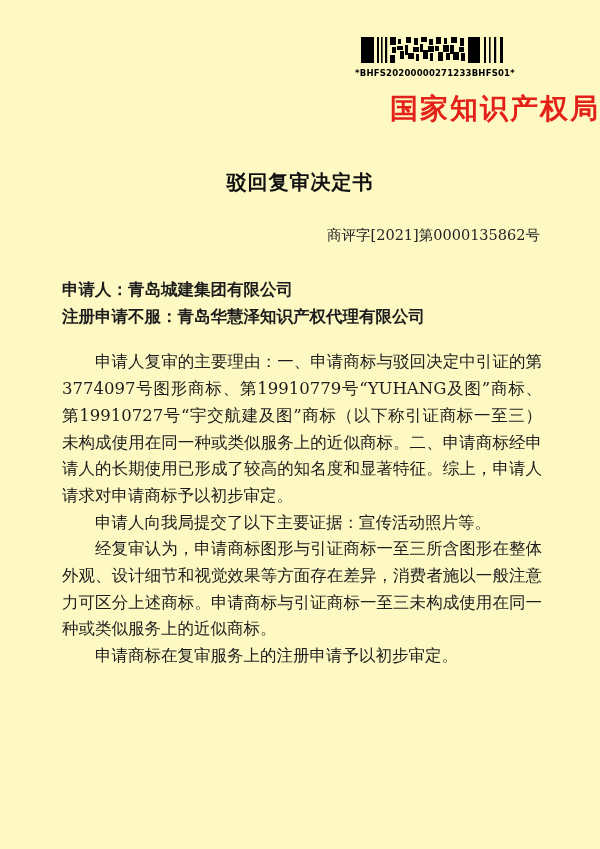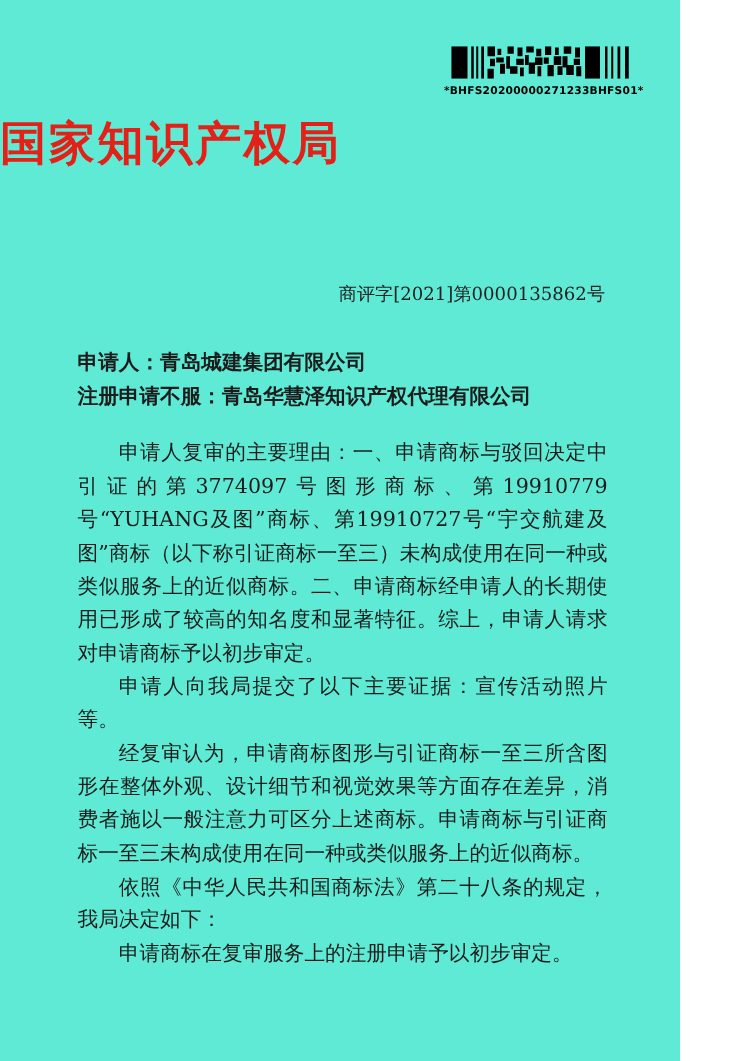--- a/index.html
+++ b/index.html
@@ -1,19 +1,19 @@
 <!DOCTYPE html>
 <html><head>
 <meta charset="utf-8">
 <style>
   html,body{margin:0;padding:0;background:#fff;}
   .page{
     position:relative;
-    width:544px;height:849px;
-    background:#5eead4;
+    width:600px;height:849px;
+    background:#fef9c3;
     overflow:hidden;
     font-family:"DejaVu Serif","Liberation Serif",serif;
     color:#1c1c1c;
   }
   .barcode-wrap{
     position:absolute;
     top:37px;left:353px;
     width:164px;
     text-align:center;
   }
@@ -22,23 +22,23 @@
     font-family:"DejaVu Sans","Liberation Sans",sans-serif;
     font-size:8.5px;
     font-weight:bold;
     letter-spacing:0.2px;
     color:#000;
     white-space:nowrap;
   }
   .org-title{
     position:absolute;
     top:90px;left:0;right:0;
-    text-align:left;
+    text-align:right;
     font-family:"DejaVu Sans","Liberation Sans",sans-serif;
-    font-size:37px;
+    font-size:28px;
     font-weight:bold;
     letter-spacing:2px;
     color:#e32119;
   }
   .doc-title{
     position:absolute;
     top:167px;left:0;right:0;
     text-align:center;
     font-size:20px;
     font-weight:bold;
@@ -126,32 +126,32 @@
         <rect x="133" y="0" width="2.2" height="26"></rect>
         <rect x="139" y="0" width="3" height="26"></rect>
       </g>
     </svg>
     <div class="barcode-text">*BHFS20200000271233BHFS01*</div>
   </div>
 
   <div class="org-title">国家知识产权局</div>
 
   <div class="doc-title">
+    <div>驳回复审决定书</div>
   </div>
 
   <div class="ref-number">商评字[2021]第0000135862号</div>
 
   <div class="body-block">
     <div class="parties">
       <p class="party-line">申请人：青岛城建集团有限公司</p>
       <p class="party-line">注册申请不服：青岛华慧泽知识产权代理有限公司</p>
     </div>
     <div class="paragraphs">
         <p>申请人复审的主要理由：一、申请商标与驳回决定中引证的第3774097号图形商标、第19910779号“YUHANG及图”商标、第19910727号“宇交航建及图”商标（以下称引证商标一至三）未构成使用在同一种或类似服务上的近似商标。二、申请商标经申请人的长期使用已形成了较高的知名度和显著特征。综上，申请人请求对申请商标予以初步审定。</p>
         <p>申请人向我局提交了以下主要证据：宣传活动照片等。</p>
         <p>经复审认为，申请商标图形与引证商标一至三所含图形在整体外观、设计细节和视觉效果等方面存在差异，消费者施以一般注意力可区分上述商标。申请商标与引证商标一至三未构成使用在同一种或类似服务上的近似商标。</p>
-        <p>依照《中华人民共和国商标法》第二十八条的规定，我局决定如下：</p>
         <p>申请商标在复审服务上的注册申请予以初步审定。</p>
       </div>
   </div>
 
 
 </div>
 
 </body></html>

